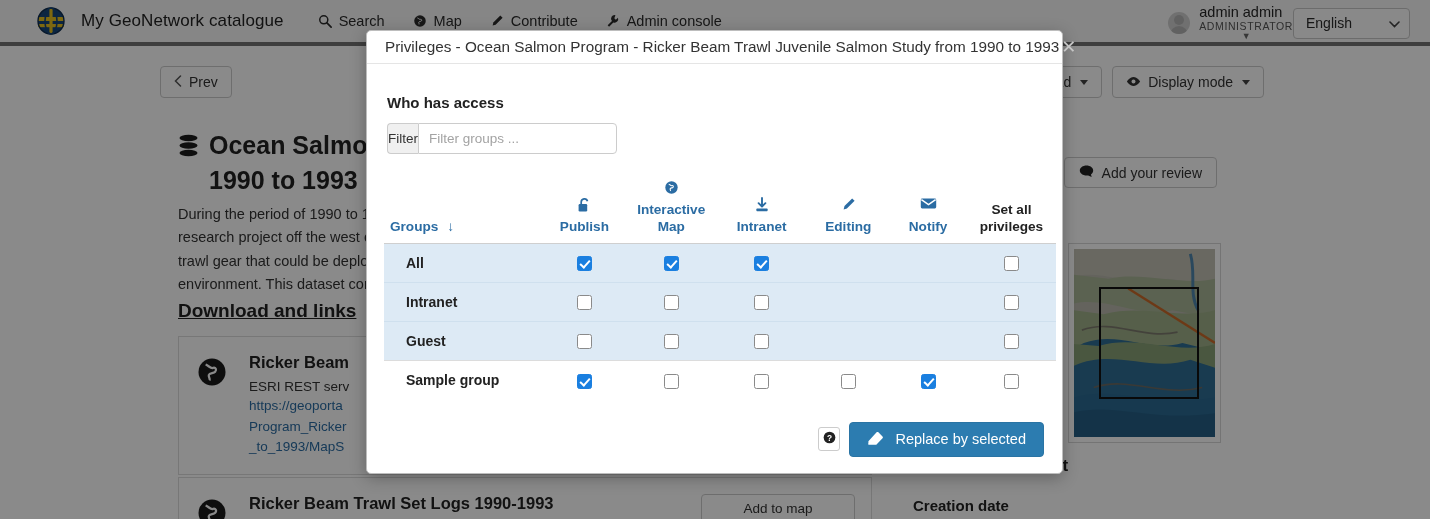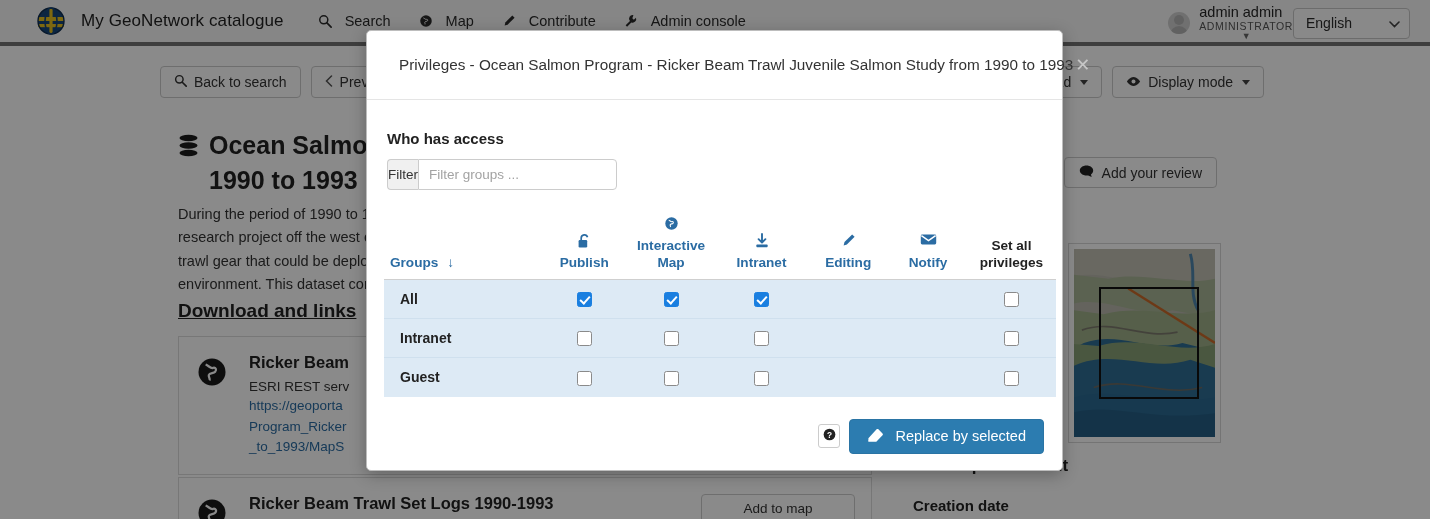--- a/index.html
+++ b/index.html
@@ -17,21 +17,21 @@
 
   .topnav {
     position:absolute; top:0; left:0; width:1430px; height:46px;
     background:#f8f8f8; border-bottom:4px solid #737373;
     display:flex; align-items:center;
   }
   .brand { display:flex; align-items:center; margin-left:34px; }
   .logo { width:34px; height:34px; position:relative; }
   .brand-title { font-size:17px; color:#222; margin-left:13px; letter-spacing:.1px;}
   .navlinks { display:flex; align-items:center; margin-left:34px; gap:28px; }
-  .navlink { display:flex; align-items:center; gap:13px; font-size:14.5px; color:#2b2b2b; }
+  .navlink { display:flex; align-items:center; gap:7px; font-size:14.5px; color:#2b2b2b; }
   .navlink svg { display:block; }
   .topright { position:absolute; right:20px; top:0; height:46px; display:flex; align-items:center; }
   .userbox { display:flex; align-items:center; gap:9px; }
   .avatar-circle {
     width:22px; height:22px; border-radius:50%; background:#cfcfcf; position:relative; overflow:hidden;
   }
   .avatar-circle::before{ content:""; position:absolute; left:6px; top:3px; width:10px; height:10px; border-radius:50%; background:#b4b4b4;}
   .avatar-circle::after{ content:""; position:absolute; left:2px; top:14px; width:18px; height:12px; border-radius:9px 9px 0 0; background:#b4b4b4;}
   .user-lines { line-height:1.12; }
   .user-name { font-size:14.5px; color:#262626; }
@@ -101,22 +101,22 @@
   
   #dim { position:absolute; inset:0; background:rgba(0,0,0,0.46); }
 
   
   #modal {
     position:absolute; left:366px; top:30px; width:697px;
     background:#ffffff; border:1px solid #bdbdbd; border-radius:5px;
     box-shadow:0 4px 16px rgba(0,0,0,.28);
   }
   .modal-head {
-    height:69px; border-bottom:1px solid #e5e5e5; display:flex; align-items:center;
-    padding:0 16px 0 32px;
+    height:33px; border-bottom:1px solid #e5e5e5; display:flex; align-items:center;
+    padding:0 16px 0 18px;
   }
   .modal-title { font-size:15.3px; color:#333; flex:1; white-space:nowrap; }
   .modal-x { color:#c6c6c6; font-size:18px; line-height:1; cursor:pointer; padding:4px 2px; }
   .modal-body { padding:18px 18px 8px 18px; }
   .who { font-size:15px; font-weight:bold; color:#222; margin:12px 0 12px 2px; }
 
   .filter-group { display:flex; width:222px; height:31px; margin-left:2px;}
   .filter-addon {
     width:52px; border:1px solid #ccc; border-right:none; border-radius:4px 0 0 4px;
     background:#f0f0f0; display:flex; align-items:center; justify-content:center;
@@ -133,21 +133,21 @@
   table.priv th {
     vertical-align:bottom; padding:0 0 8px 0; font-size:13.6px; font-weight:bold;
     color:#2b6ca3; text-align:center; line-height:1.22;
   }
   table.priv th.g { text-align:left; padding-left:6px; white-space:nowrap;}
   table.priv th.plain { color:#222; }
   .th-ico { display:block; height:19px; margin-bottom:3px; }
   .th-ico svg { display:block; margin:0 auto; }
   table.priv thead tr { border-bottom:1px solid #dcdcdc; }
   table.priv td { height:39px; padding:0; text-align:center; border-top:1px solid #d3e3ef; }
-  table.priv td.g { text-align:left; padding-left:16px; font-size:14px; font-weight:bold; color:#222; }
+  table.priv td.g { text-align:left; padding-left:22px; font-size:14px; font-weight:bold; color:#222; }
   tr.hl { background:#ddeaf5; }
   tr.hl td { border-top:1px solid #cfe0ee; }
   tr.hl:first-child td { border-top:1px solid #cfcfcf;}
   tr.plainrow td { border-top:1px solid #dcdcdc; }
 
   .cb { width:15px; height:15px; display:inline-block; vertical-align:middle;
         border:1px solid #8a8a8a; border-radius:2.5px; background:#fff; position:relative; cursor:pointer;}
   .cb.on { background:#1a7fe0; border-color:#1a7fe0; }
   .cb.on::after {
     content:""; position:absolute; left:4px; top:1px; width:4px; height:8px;
@@ -239,29 +239,20 @@
                 <path d="M1 1l4.5 4.5L10 1" fill="none" stroke="#444" stroke-width="1.6" stroke-linecap="round"></path>
               </svg>
           </span>
         </div>
       </div>
     </div>
 
     <div class="toolbar">
       <div class="btn">
         <span>
-          <svg width="13" height="13" viewBox="0 0 16 16">
-              <circle cx="6.6" cy="6.6" r="4.6" fill="none" stroke="#333" stroke-width="1.8"></circle>
-              <path d="M10.2 10.2L15 15" stroke="#333" stroke-width="2" stroke-linecap="round"></path>
-            </svg>
-        </span>
-        <span>Back to search</span>
-      </div>
-      <div class="btn">
-        <span>
           <svg width="8" height="12" viewBox="0 0 8 12">
               <path d="M6.5 1L1.5 6l5 5" fill="none" stroke="#555" stroke-width="1.5" stroke-linecap="round"></path>
             </svg>
         </span>
         <span>Prev</span>
       </div>
     </div>
 
     <div class="toolbar-right">
       <div class="btn">
@@ -474,20 +465,29 @@
           <tr class="hl">
             <td class="g">Guest</td>
             <td><span class="cb"></span></td>
             <td><span class="cb"></span></td>
             <td><span class="cb"></span></td>
             <td></td>
             <td></td>
             <td><span class="cb"></span></td>
           </tr>
 
+          <tr class="plainrow">
+            <td class="g">Sample group</td>
+            <td><span class="cb on"></span></td>
+            <td><span class="cb"></span></td>
+            <td><span class="cb"></span></td>
+            <td><span class="cb"></span></td>
+            <td><span class="cb on"></span></td>
+            <td><span class="cb"></span></td>
+          </tr>
         </tbody>
       </table>
     </div>
 
     <div class="modal-foot">
       <span class="help-btn">
         <span>
           <svg width="13" height="13" viewBox="0 0 14 14">
               <circle cx="7" cy="7" r="6.3" fill="#222"></circle>
               <text x="7" y="10.4" font-size="9" font-family="Liberation Sans, sans-serif" fill="#fff" text-anchor="middle" font-weight="bold">?</text>

